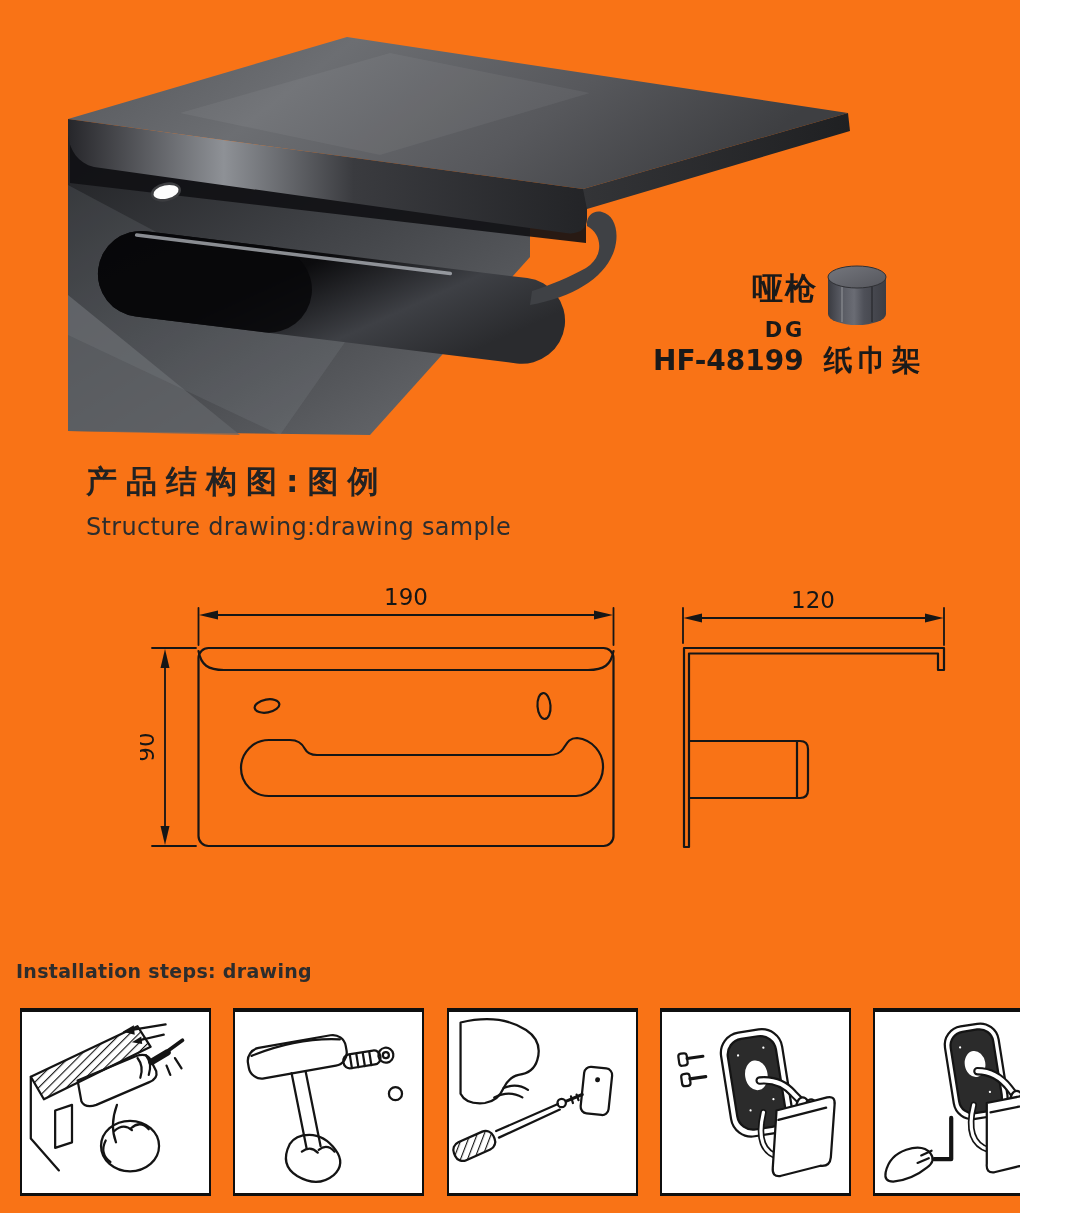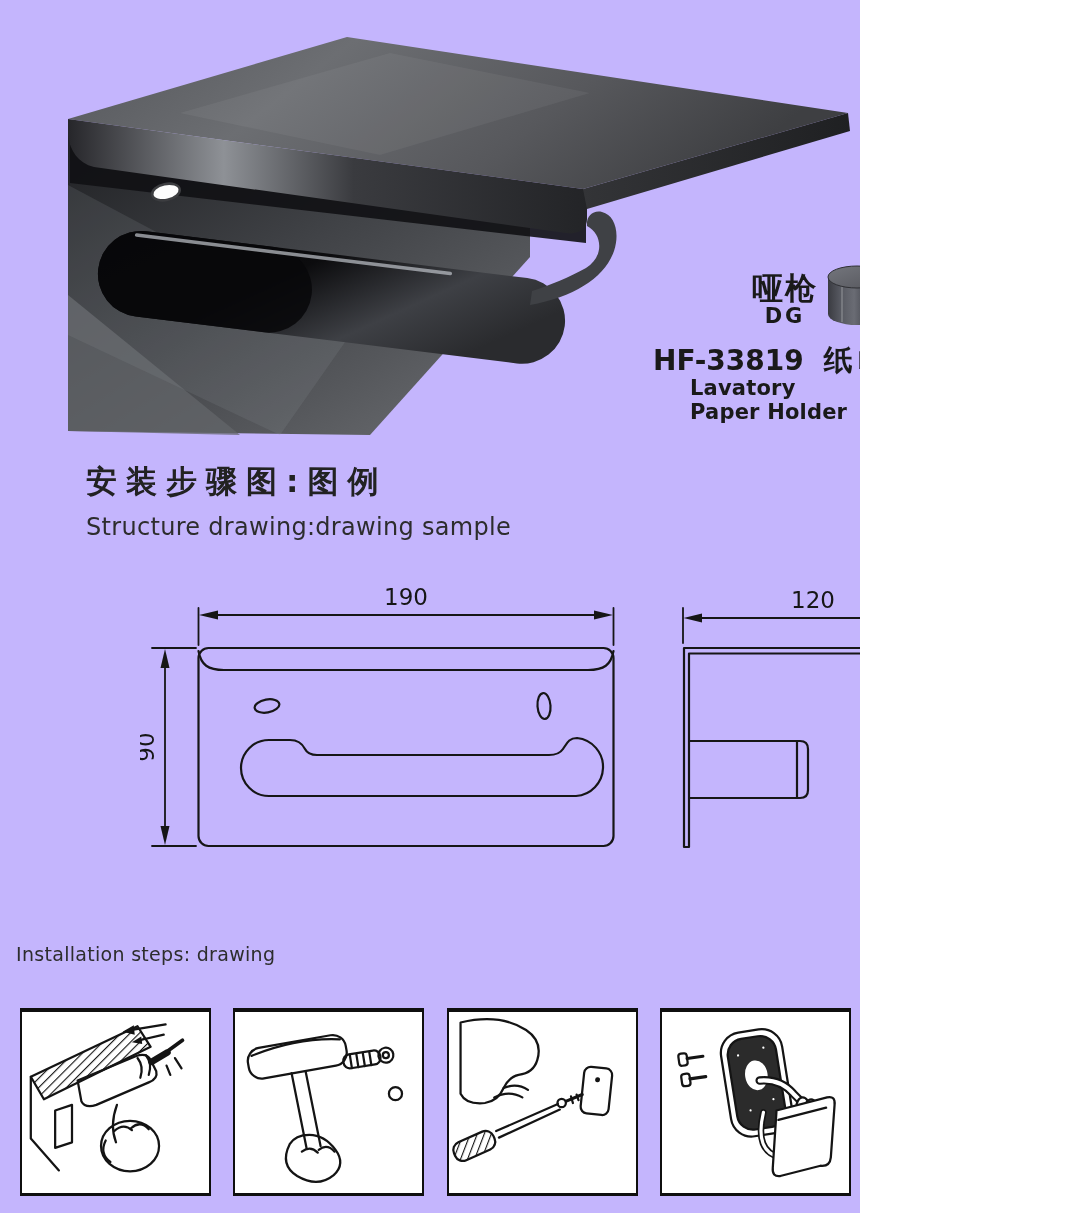--- a/index.html
+++ b/index.html
@@ -1,32 +1,32 @@
 <!DOCTYPE html>
 <html><head>
 <meta charset="utf-8">
 <style>
   html,body{margin:0;padding:0;background:#ffffff;}
-  .canvas{position:relative;width:860px;height:1213px;background:#c4b5fd;overflow:hidden;
+  .canvas{position:relative;width:1020px;height:1213px;background:#f97316;overflow:hidden;
           font-family:"DejaVu Sans","Liberation Sans",sans-serif;color:#1a1a1a;}
   .abs{position:absolute;}
   
   .finish-block{left:748px;top:272px;width:74px;text-align:center;}
   .finish-cn{font-size:31px;font-weight:bold;letter-spacing:2px;line-height:32px;}
-  .finish-code{font-size:21px;font-weight:bold;letter-spacing:3px;line-height:22px;margin-top:1px;}
+  .finish-code{font-size:21px;font-weight:bold;letter-spacing:3px;line-height:22px;margin-top:15px;}
   .model-line{left:653px;top:341px;width:260px;white-space:nowrap;font-weight:bold;}
   .model-no{font-size:28px;letter-spacing:0px;}
   .model-cn{font-size:29px;letter-spacing:5px;margin-left:20px;text-align:center;}
   .model-en{left:690px;top:376px;font-size:21px;font-weight:bold;letter-spacing:0.2px;}
   
   .sec-cn{font-size:31px;font-weight:bold;letter-spacing:9px;color:#222;}
   .sec-en{font-size:24px;color:#2d2d2d;letter-spacing:0.3px;margin-top:10px;}
   .sec-structure{left:86px;top:461px;}
   .sec-install{left:16px;top:936px;}
-  .sec-install .sec-en{font-size:19px;margin-top:7px;}
+  .sec-install .sec-en{font-size:19px;margin-top:24px;font-weight:bold;}
   
   .drawing-caption{left:470px;top:866px;width:330px;text-align:center;
                    font-family:"Liberation Serif","DejaVu Serif",serif;
                    font-size:23px;letter-spacing:1px;color:#111;}
   
   .steps-row{left:20px;top:1008px;width:1044px;height:190px;display:flex;justify-content:space-between;}
   .step-box{width:191px;height:188px;box-sizing:border-box;background:#fff;
             border:2.5px solid #0f0f0f;border-top-width:4px;border-bottom-width:3px;
             display:flex;align-items:center;justify-content:center;}
   svg text{font-family:"DejaVu Sans","Liberation Sans",sans-serif;}
@@ -107,26 +107,25 @@
           <stop offset="1" stop-color="#55565c"></stop>
       </linearGradient>
     </defs>
     <path d="M6,22 L6,58 A29,11 0 0 0 64,58 L64,22 Z" fill="url(#cylBody)"></path>
     <line x1="20" y1="28" x2="20" y2="66" stroke="#ffffff" opacity="0.18" stroke-width="2"></line>
     <line x1="50" y1="28" x2="50" y2="66" stroke="#1d1d20" opacity="0.45" stroke-width="2"></line>
     <ellipse cx="35" cy="21" rx="29" ry="11" fill="url(#cylTop)" stroke="#2f3034" stroke-width="1"></ellipse>
   </svg>
 
   <div class="abs model-line">
-    <span class="model-no">HF-33819</span><span class="model-cn">纸巾架</span>
-  </div>
-  <div class="abs model-en">Lavatory Paper Holder</div>
+    <span class="model-no">HF-48199</span><span class="model-cn">纸巾架</span>
+  </div>
 
   <div class="abs sec-structure">
-    <div class="sec-cn">安装步骤图:图例</div>
+    <div class="sec-cn">产品结构图:图例</div>
     <div class="sec-en">Structure drawing:drawing sample</div>
   </div>
 
   <svg class="abs" style="left:140px;top:583px" width="505" height="280" viewBox="0 0 505 280" fill="none" stroke="#161616" stroke-width="2.2" stroke-linecap="round" stroke-linejoin="round">
     <rect x="58.5" y="65" width="415" height="198" rx="10"></rect>
     <path d="M58.5,68 C61,82 68,87 84,87 L448,87 C464,87 471,82 473.5,68"></path>
     <ellipse cx="127" cy="123" rx="12.5" ry="6.5" transform="rotate(-10 127 123)"></ellipse>
     <ellipse cx="404" cy="123" rx="6.5" ry="13" transform="rotate(-4 404 123)"></ellipse>
     <path d="M129,157 L150,157 C158,157 162,160 165,166 Q168,172 177,172 L409,172 Q419,172 423,166 C427,160 429,155 437,155 A29,29 0 0 1 463,185 A29,29 0 0 1 436,213 L129,213 A28,28 0 0 1 101,185 A28,28 0 0 1 129,157 Z"></path>
     <g stroke-width="1.8">

